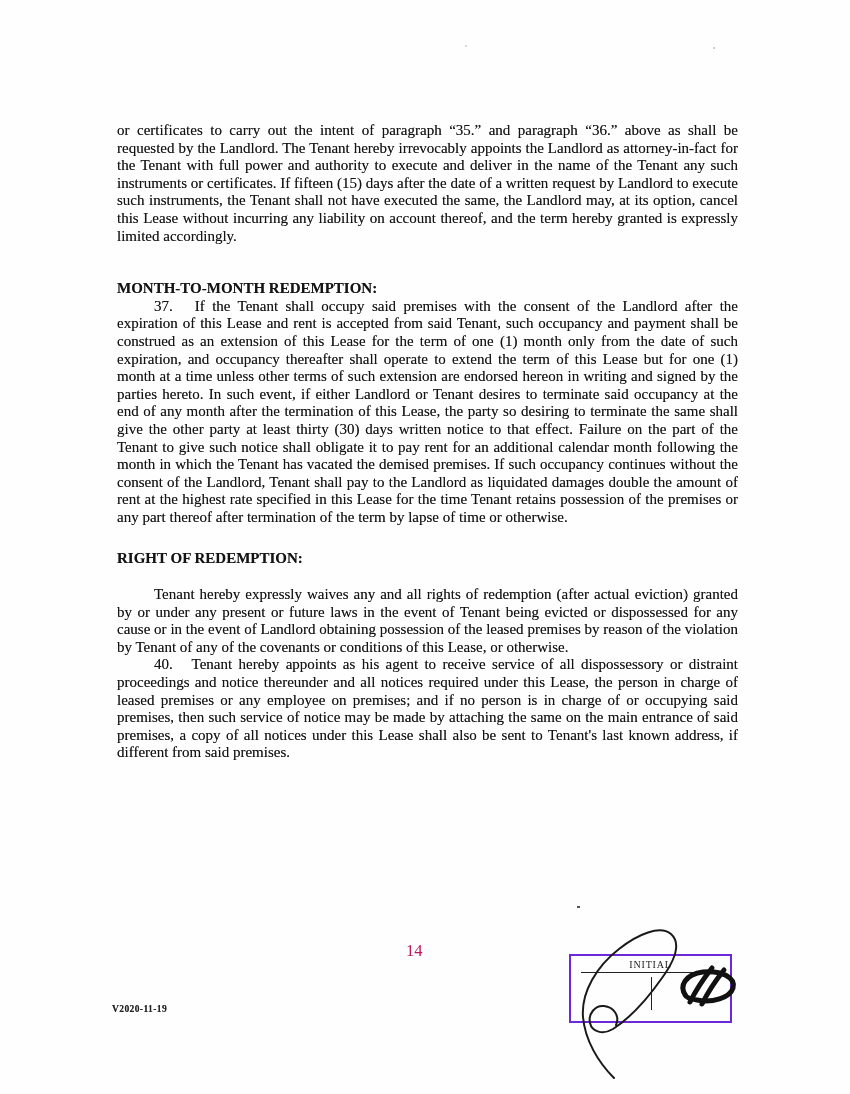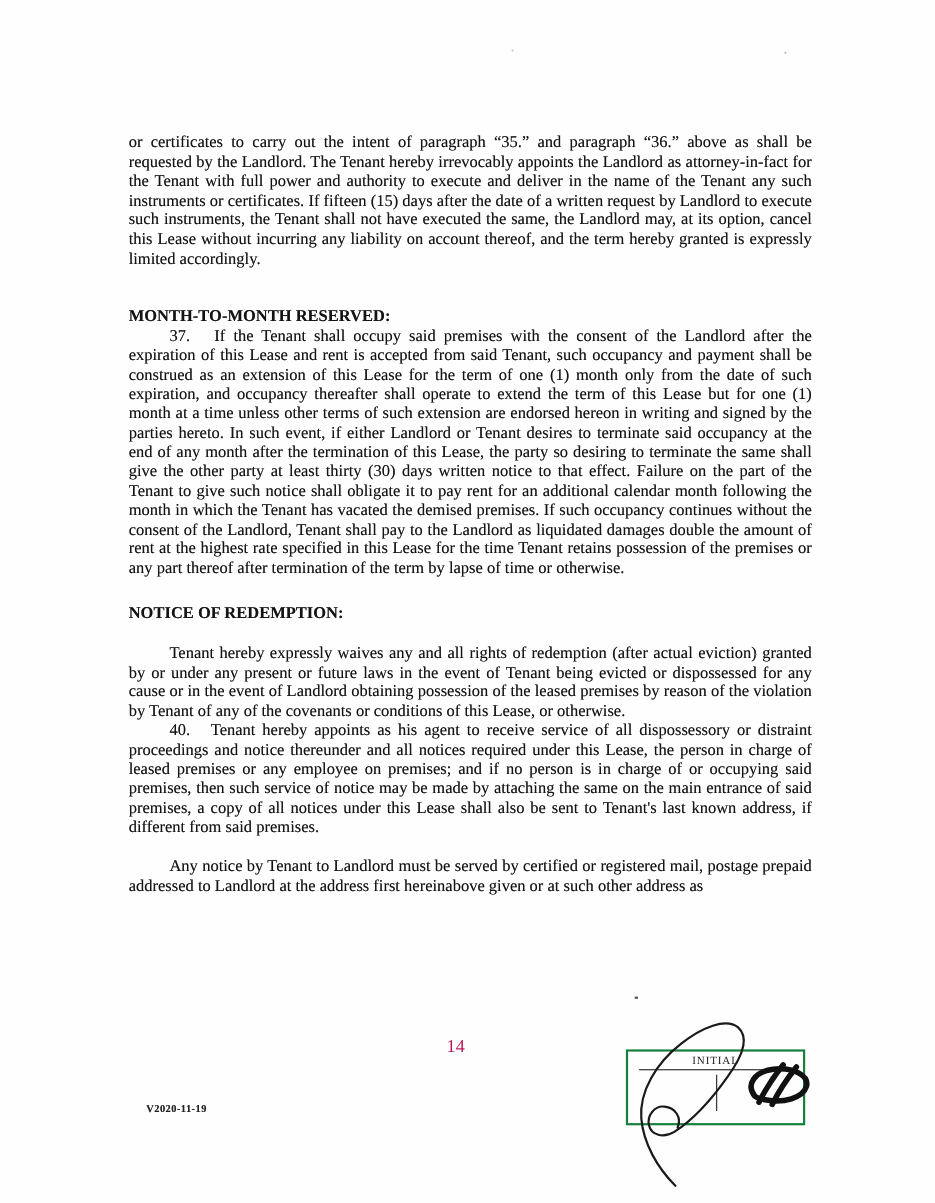--- a/index.html
+++ b/index.html
@@ -21,31 +21,31 @@
     text-align:justify;
     text-shadow:0 0 0.4px rgba(0,0,0,0.5);
   }
   .doc-text p{margin:0;}
   .head{font-weight:bold;margin-top:35px !important;}
   .head2{font-weight:bold;margin-top:24px !important;}
   .ind{text-indent:37px;}
   .gap18{margin-top:18px !important;}
   .gap20{margin-top:20px !important;}
   .footer-version{
-    position:absolute;left:133px;top:1004px;
+    position:absolute;left:112px;top:1004px;
     font-size:9.5px;font-weight:bold;letter-spacing:0.4px;color:#222;
     text-shadow:0 0 0.3px rgba(0,0,0,0.5);
   }
   .footer-page{
     position:absolute;left:406px;top:941px;
     font-size:16.5px;color:#be185d;text-align:center;
   }
   .initial-box{
     position:absolute;left:569px;top:954px;width:159px;height:65px;
-    border:2px solid #15803d;
+    border:2px solid #6d28d9;
   }
   .initial-rule{
     position:absolute;left:10px;right:8px;top:16px;
     border-top:1.5px solid #222;
   }
   .initial-label{
     position:absolute;left:0;top:3px;width:100%;
     text-align:center;
     font-size:10px;letter-spacing:0.8px;color:#222;
     font-family:"Liberation Serif", serif;
@@ -61,31 +61,30 @@
   .speck{position:absolute;border-radius:50%;}
 </style>
 </head>
 <body>
 
 <div class="page">
 
   <div class="doc-text">
     <p>or certificates to carry out the intent of paragraph “35.” and paragraph “36.” above as shall be requested by the Landlord.  The Tenant hereby irrevocably appoints the Landlord as attorney-in-fact for the Tenant with full power and authority to execute and deliver in the name of the Tenant any such instruments or certificates.  If fifteen (15) days after the date of a written request by Landlord to execute such instruments, the Tenant shall not have executed the same, the Landlord may, at its option, cancel this Lease without incurring any liability on account thereof, and the term hereby granted is expressly limited accordingly.</p>
 
-    <p class="head">MONTH-TO-MONTH RESERVED:</p>
+    <p class="head">MONTH-TO-MONTH REDEMPTION:</p>
     <p class="ind">37.&nbsp;&nbsp; If the Tenant shall occupy said premises with the consent of the Landlord after the expiration of this Lease and rent is accepted from said Tenant, such occupancy and payment shall be construed as an extension of this Lease for the term of one (1) month only from the date of such expiration, and occupancy thereafter shall operate to extend the term of this Lease but for one (1) month at a time unless other terms of such extension are endorsed hereon in writing and signed by the parties hereto. In such event, if either Landlord or Tenant desires to terminate said occupancy at the end of any month after the termination of this Lease, the party so desiring to terminate the same shall give the other party at least thirty (30) days written notice to that effect.   Failure on the part of the Tenant to give such notice shall obligate it to pay rent for an additional calendar month following the month in which the Tenant has vacated the demised premises.   If such occupancy continues without the consent of the Landlord, Tenant shall pay to the Landlord as liquidated damages double the amount of rent at the highest rate specified in this Lease for the time Tenant retains possession of the premises or any part thereof after termination of the term by lapse of time or otherwise.</p>
 
 
-    <p class="head2">NOTICE OF REDEMPTION:</p>
+    <p class="head2">RIGHT OF REDEMPTION:</p>
 
     <p class="ind gap18">Tenant hereby expressly waives any and all rights of redemption (after actual eviction) granted by or under any present or future laws in the event of Tenant being evicted or dispossessed for any cause or in the event of Landlord obtaining possession of the leased premises by reason of the violation by Tenant of any of the covenants or conditions of this Lease, or otherwise.</p>
 
     <p class="ind">40.&nbsp;&nbsp; Tenant hereby appoints as his agent to receive service of all dispossessory or distraint proceedings and notice thereunder and all notices required under this Lease, the person in charge of leased premises or any employee on premises; and if no person is in charge of or occupying said premises, then such service of notice may be made by attaching the same on the main entrance of said premises, a copy of all notices under this Lease shall also be sent to Tenant's last known address, if different from said premises.</p>
 
-    <p class="ind gap18">Any notice by Tenant to Landlord must be served by certified or registered mail, postage prepaid addressed to Landlord at the address first hereinabove given or at such other address as</p>
   </div>
 
   <div class="initial-box">
     <div class="initial-rule"></div>
     <div class="initial-label">INITIAL</div>
     <div class="initial-divider"></div>
   </div>
 
   <svg class="ink-overlay" viewBox="0 0 260 175">
 

